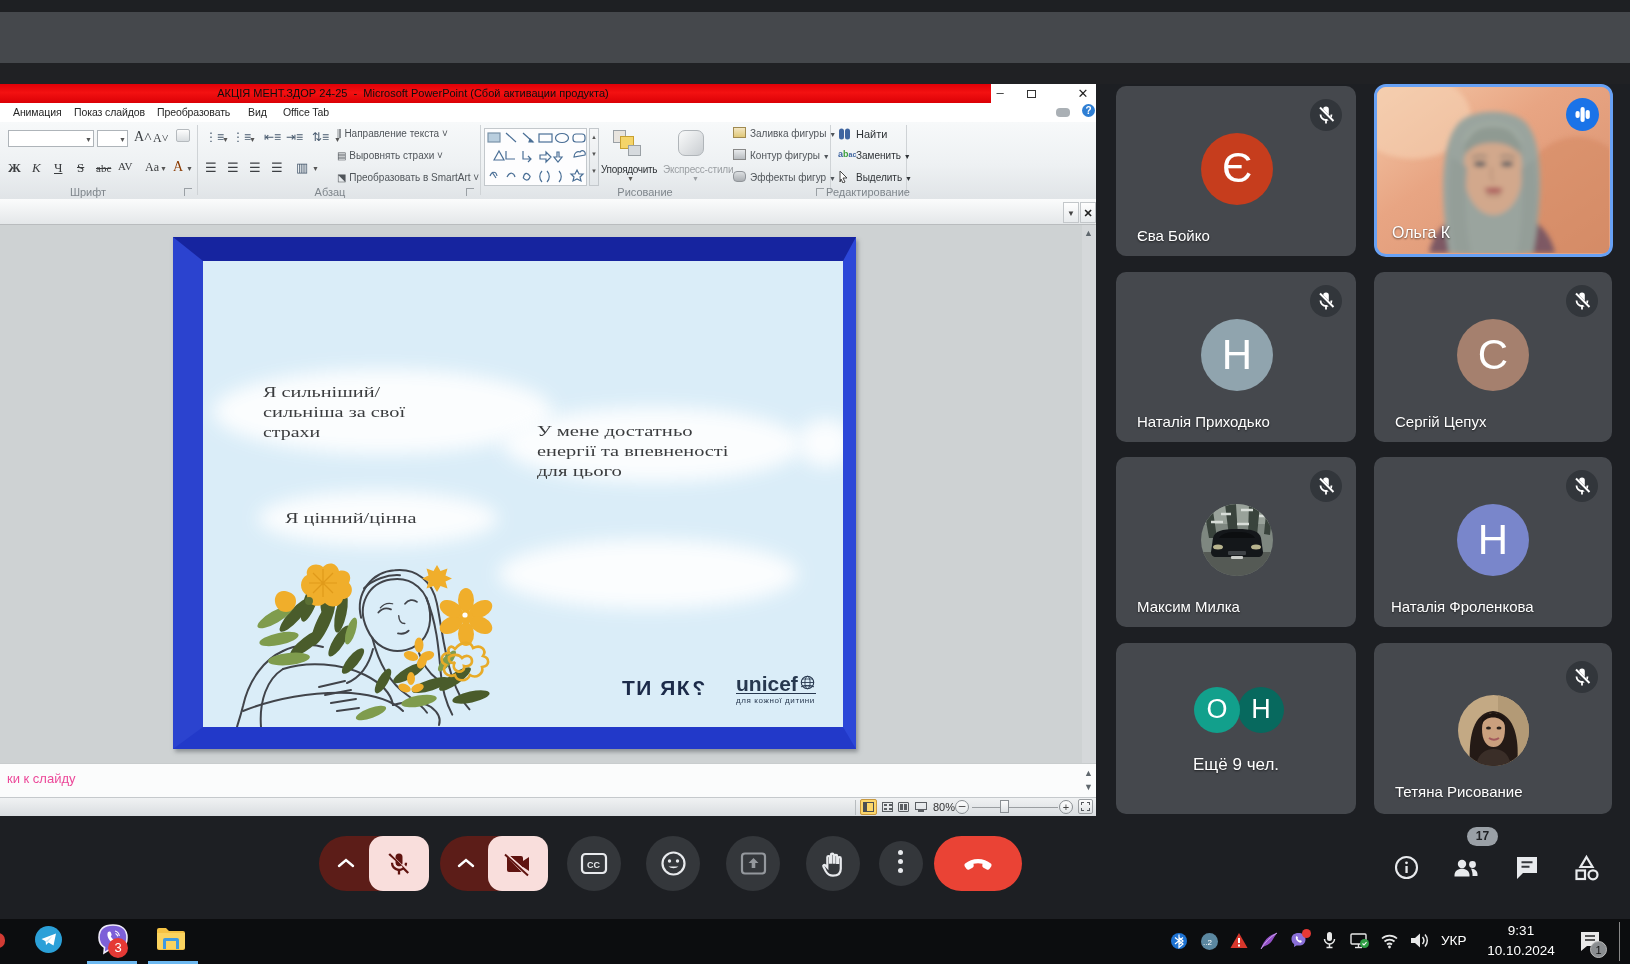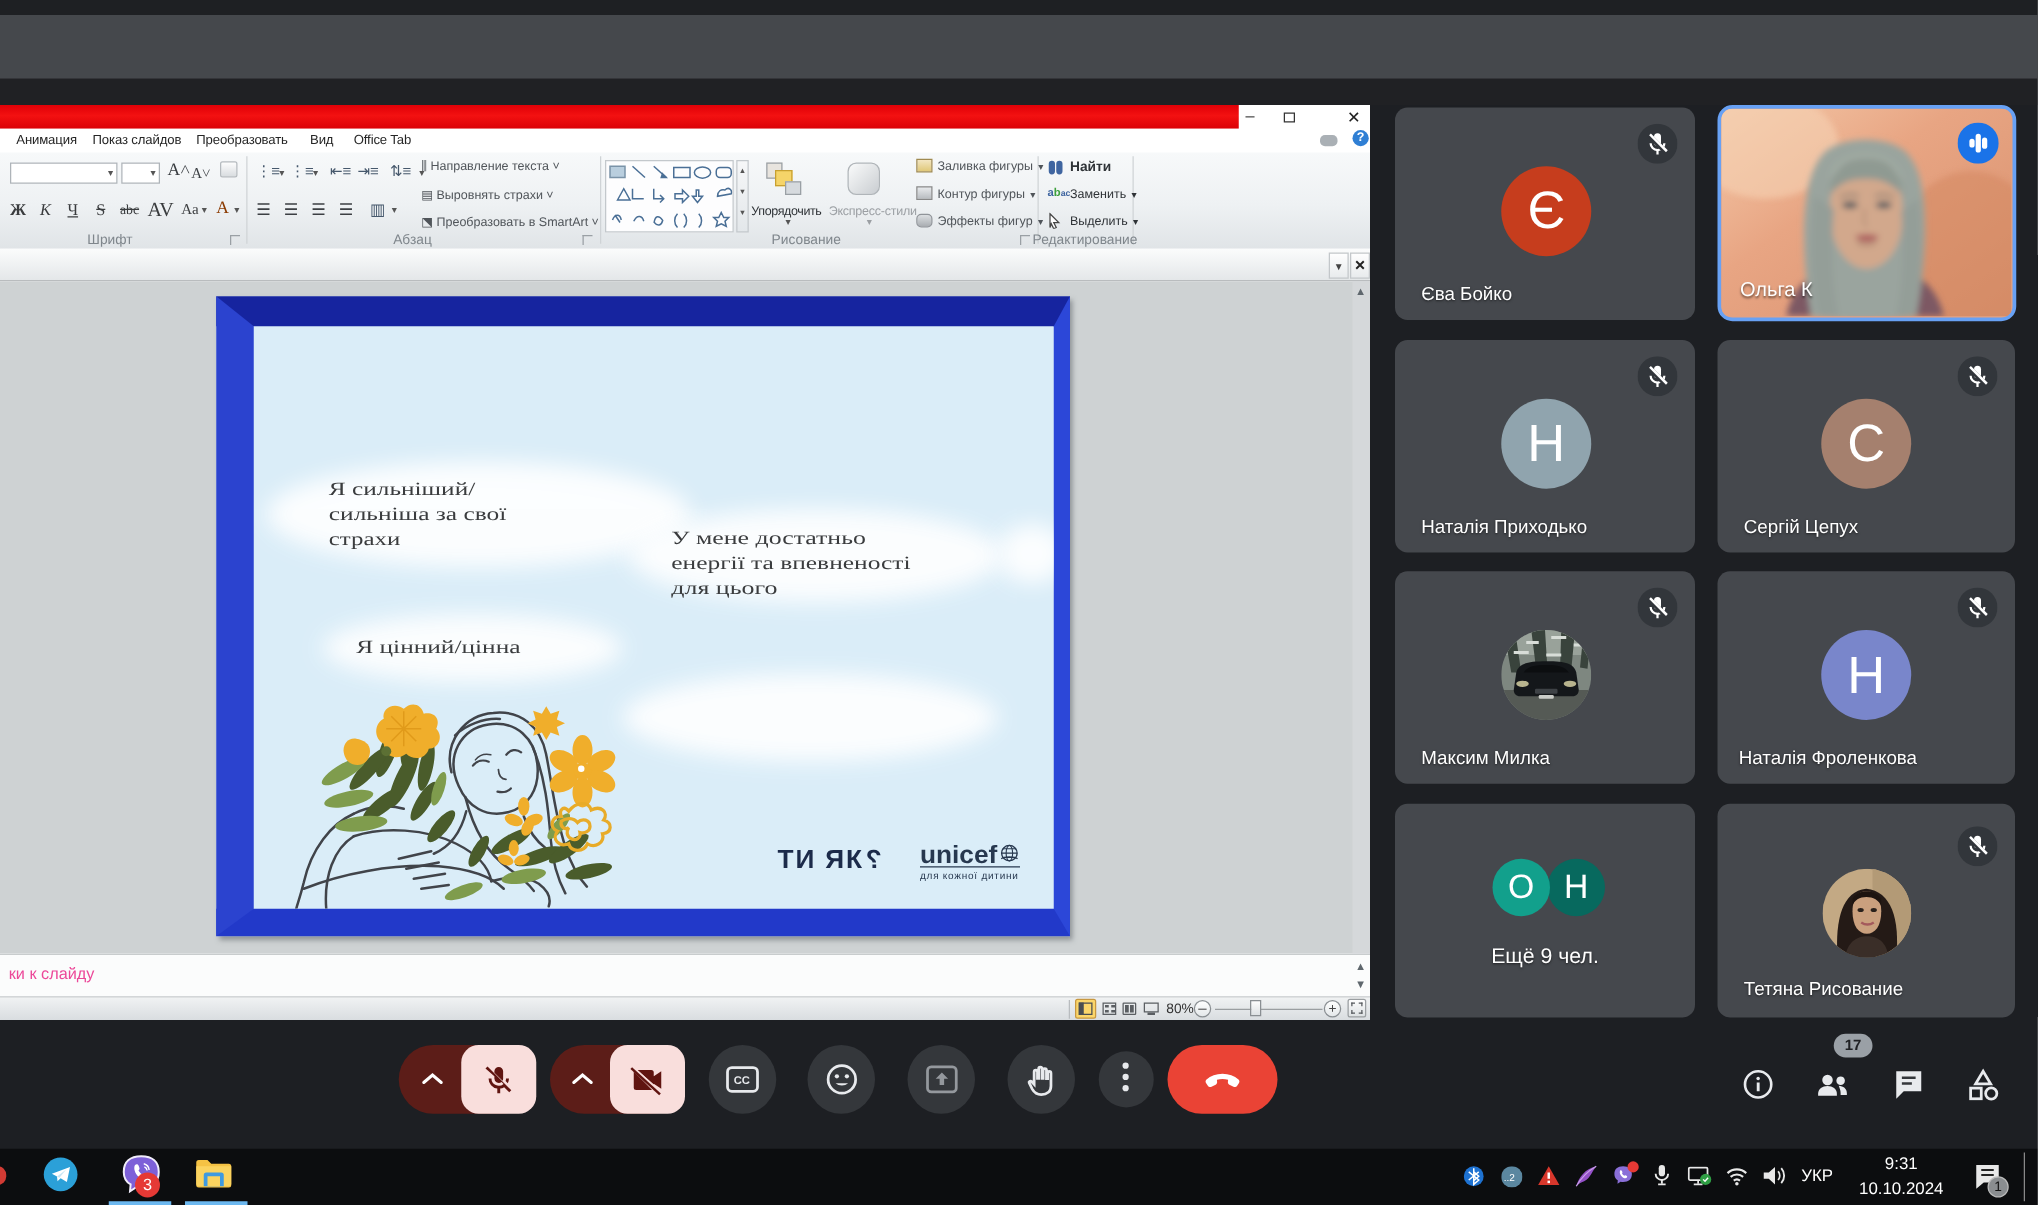--- a/index.html
+++ b/index.html
@@ -15,20 +15,21 @@
 <div id="root">
 
 <div class="abs" style="left:0;top:0;width:1630px;height:12px;background:#1e2023"></div>
 <div class="abs" style="left:0;top:12px;width:1630px;height:51px;background:#45484c"></div>
 <div class="abs" style="left:0;top:63px;width:1630px;height:21px;background:#202124"></div>
 
 <div class="abs" id="ppt" style="left:0;top:84px;width:1096px;height:732px;background:#fff">
 
   <div class="abs" style="left:0;top:0;width:1096px;height:19px;background:#fff"></div>
   <div class="abs" style="left:0;top:0;width:991px;height:19px;background:linear-gradient(#e00007,#f31111 45%,#db0006)"></div>
+  <div class="abs" style="left:0;top:0;width:826px;height:19px;font-size:11px;color:#0e0e0e;text-align:center;line-height:19px;white-space:nowrap">АКЦІЯ МЕНТ.ЗДОР 24-25&nbsp; -&nbsp; Microsoft PowerPoint (Сбой активации продукта)</div>
   <div class="abs" style="left:985px;top:3px;width:30px;height:14px;color:#333;font-size:13px;text-align:center;line-height:11px">–</div>
   <div class="abs" style="left:1027px;top:6px;width:9px;height:8px;border:1.4px solid #333"></div>
   <div class="abs" style="left:1068px;top:2px;width:30px;height:15px;color:#222;font-size:13px;text-align:center;line-height:15px">✕</div>
 
   <div class="abs" style="left:0;top:19px;width:1096px;height:19px;background:#fff"></div>
   <div class="abs mnu" style="left:13px;top:22px">Анимация</div>
   <div class="abs mnu" style="left:74px;top:22px">Показ слайдов</div>
   <div class="abs mnu" style="left:157px;top:22px">Преобразовать</div>
   <div class="abs mnu" style="left:248px;top:22px">Вид</div>
   <div class="abs mnu" style="left:283px;top:22px">Office Tab</div>
@@ -46,21 +47,21 @@
     <div class="abs" style="left:97px;top:8px;width:31px;height:17px;background:#fff;border:1px solid #aeb4b9"></div>
     <div class="abs" style="left:119px;top:14px;font-size:7px;color:#555">▼</div>
     <div class="abs" style="left:134px;top:7px;font-size:14px;color:#3a3e42;font-family:'Liberation Serif',serif">A˄</div>
     <div class="abs" style="left:153px;top:9px;font-size:12px;color:#3a3e42;font-family:'Liberation Serif',serif">A˅</div>
     <div class="abs" style="left:176px;top:7px;width:14px;height:13px;background:linear-gradient(#fdfdfd,#d9dde0);border:1px solid #b5babe;border-radius:2px"></div>
     <div class="abs serif" style="left:8px;top:38px;font-size:13px;font-weight:bold">Ж</div>
     <div class="abs serif" style="left:32px;top:38px;font-size:13px;font-style:italic">К</div>
     <div class="abs serif" style="left:54px;top:38px;font-size:13px;text-decoration:underline">Ч</div>
     <div class="abs serif" style="left:77px;top:38px;font-size:13px;text-decoration:line-through">S</div>
     <div class="abs serif" style="left:96px;top:40px;font-size:11px;text-decoration:line-through">abc</div>
-    <div class="abs serif" style="left:118px;top:38px;font-size:16px">AV</div>
+    <div class="abs serif" style="left:118px;top:38px;font-size:11px">AV</div>
     <div class="abs serif" style="left:145px;top:38px;font-size:12px">Aa</div>
     <div class="abs" style="left:160px;top:43px;font-size:7px;color:#555">▼</div>
     <div class="abs serif" style="left:173px;top:37px;font-size:14px;color:#8b3a00">A</div>
     <div class="abs" style="left:186px;top:43px;font-size:7px;color:#555">▼</div>
     <div class="abs lab" style="left:58px;top:64px;width:60px">Шрифт</div>
     <div class="abs" style="left:184px;top:66px;width:8px;height:8px;border:1px solid #9aa0a5;border-right:none;border-bottom:none"></div>
 
     <div class="abs rtx" style="left:205px;top:8px;font-size:12px;color:#46586c">⋮≡</div>
     <div class="abs rtx" style="left:232px;top:8px;font-size:12px;color:#46586c">⋮≡</div>
     <div class="abs" style="left:222px;top:14px;font-size:7px;color:#555">▼</div>
@@ -118,21 +119,21 @@
     <div class="abs" style="left:733px;top:27px;width:13px;height:11px;background:linear-gradient(#e8eaec,#b8bcc0);border:1px solid #888"></div>
     <div class="abs rtx" style="left:750px;top:28px">Контур фигуры <span style="font-size:7px">▼</span></div>
     <div class="abs" style="left:733px;top:49px;width:13px;height:11px;background:linear-gradient(#dcdfe2,#aaaeb2);border:1px solid #909499;border-radius:4px"></div>
     <div class="abs rtx" style="left:750px;top:50px">Эффекты фигур <span style="font-size:7px">▼</span></div>
     <div class="abs lab" style="left:610px;top:64px;width:70px">Рисование</div>
     <div class="abs" style="left:816px;top:66px;width:8px;height:8px;border:1px solid #9aa0a5;border-right:none;border-bottom:none"></div>
 
     <svg class="abs" style="left:838px;top:6px" width="13" height="12" viewBox="0 0 13 12">
           <path d="M1 3 a2.5 2.5 0 0 1 5 0 v6 a2.5 2.5 0 0 1 -5 0 z M7 3 a2.5 2.5 0 0 1 5 0 v6 a2.5 2.5 0 0 1 -5 0 z" fill="#3f65a0"></path>
         </svg>
-    <div class="abs" style="left:856px;top:6px;font-size:11px;color:#2f3337;font-weight:bold">Найти</div>
+    <div class="abs" style="left:856px;top:6px;font-size:11px;color:#2f3337;font-weight:normal">Найти</div>
     <div class="abs" style="left:838px;top:27px;font-size:9px;color:#3f65a0;font-weight:bold">a<span style="color:#3da03d">b</span><span style="font-size:7px">ac</span></div>
     <div class="abs rtx" style="left:856px;top:28px;color:#2f3337">Заменить <span style="font-size:7px">▼</span></div>
     <svg class="abs" style="left:839px;top:48px" width="10" height="13" viewBox="0 0 10 13">
           <path d="M1 1 l7 7 -4 0 2 4 -2 1 -2 -4 -1 3 z" fill="#fff" stroke="#444" stroke-width="1"></path>
         </svg>
     <div class="abs rtx" style="left:856px;top:50px;color:#2f3337">Выделить <span style="font-size:7px">▼</span></div>
     <div class="abs lab" style="left:826px;top:64px;width:84px">Редактирование</div>
   </div>
 
   <div class="abs" style="left:0;top:115px;width:1096px;height:26px;background:linear-gradient(#fbfcfc,#e4e7e9);border-bottom:1px solid #b9bcbe"></div>

